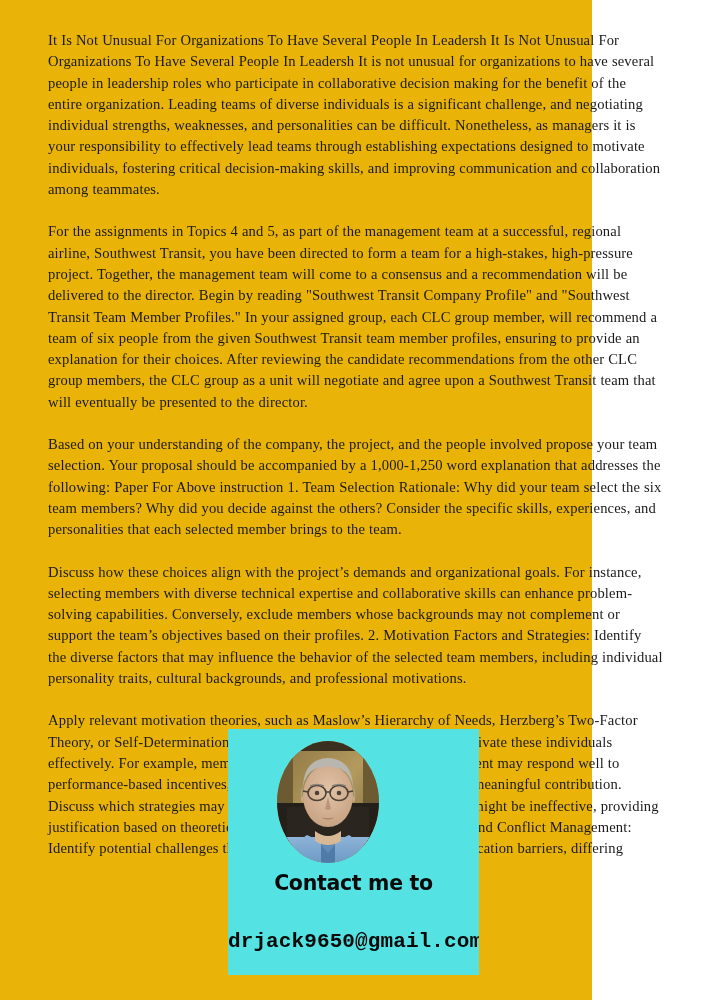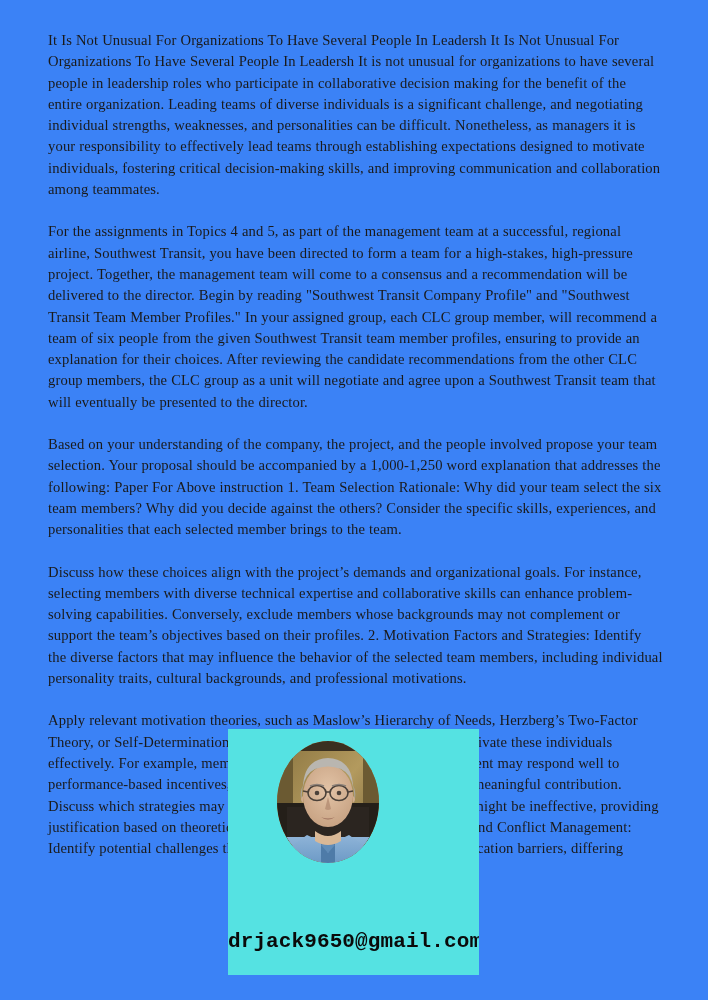--- a/index.html
+++ b/index.html
@@ -14,23 +14,23 @@
     position: relative;
     overflow: hidden;
     font-family: "Liberation Serif", "DejaVu Serif", serif;
     -webkit-font-smoothing: antialiased;
   }
 
   #document-page {
     position: absolute;
     left: 0;
     top: 0;
-    width: 708px;
+    width: 592px;
     height: 1000px;
-    background: #3b82f6;
+    background: #eab308;
   }
 
   #body-text {
     position: absolute;
     left: 48px;
     top: 30px;
     width: 615px;
   }
 
   .para {
@@ -160,19 +160,20 @@
           <path d="M55 45 Q62 42 69 45" stroke="#8c8179" stroke-width="1.5" fill="none"></path>
           <path d="M51 56 L48 68 Q51 70 54 68 Z" fill="#bb957a"></path>
           <path d="M44 76 Q51 79 58 76 Q51 81 44 76 Z" fill="#9c6f5c"></path>
           <path d="M26 55 Q22 58 26 62" fill="#d0ab8b"></path>
           <path d="M76 55 Q80 58 76 62" fill="#d0ab8b"></path>
         </g>
       </svg>
     </div>
 
     <div id="contact-heading">
+      <span class="hline">Contact me to</span>
     </div>
 
     <div id="contact-email">drjack9650@gmail.com</div>
 
   </div>
 
 </div>
 
 </body></html>

